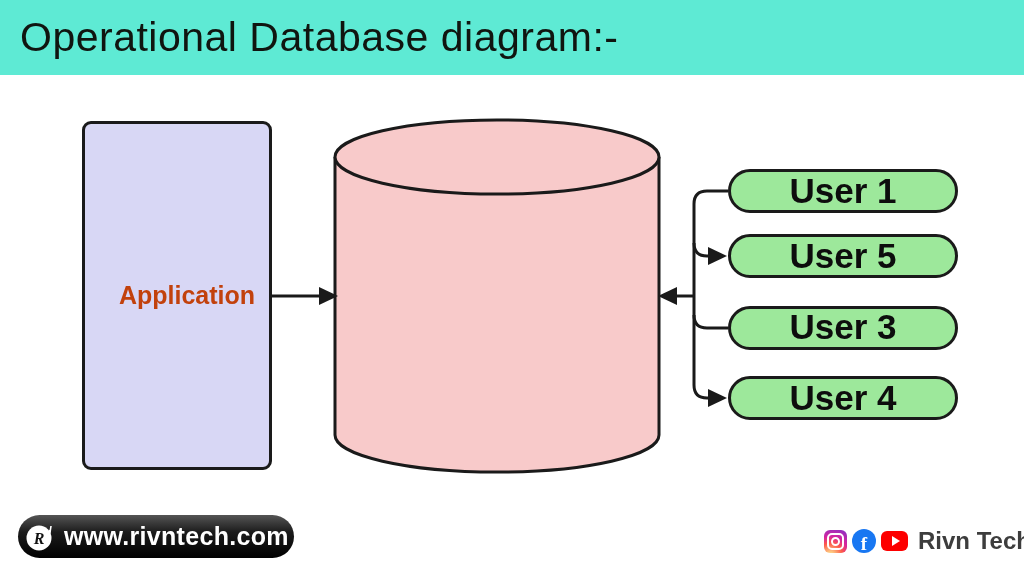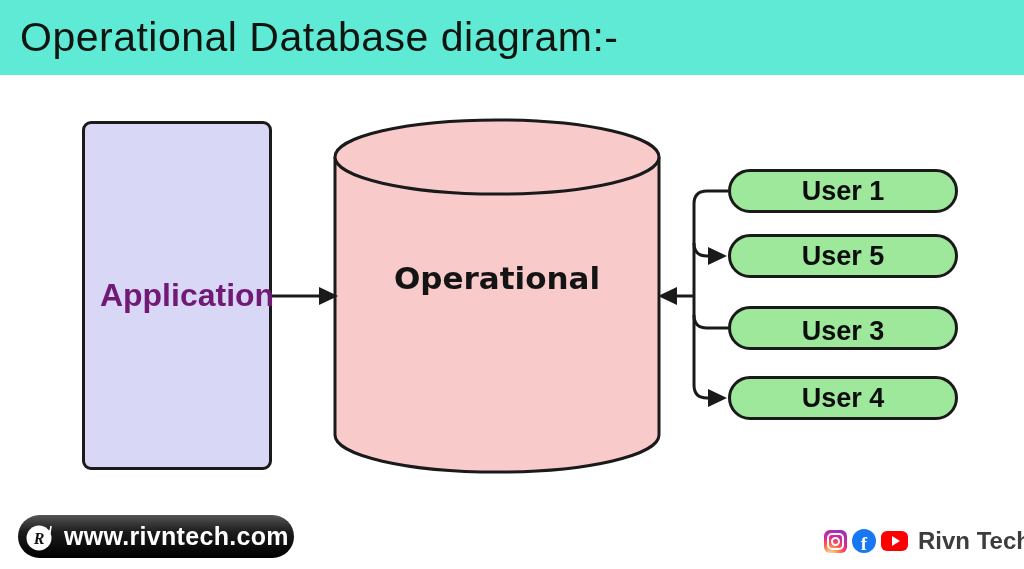--- a/index.html
+++ b/index.html
@@ -16,36 +16,36 @@
     margin-left:20px;font-size:41px;font-weight:400;color:#101510;
     letter-spacing:0.5px;
   }
   
   .diagram-layer{position:absolute;left:0;top:0;width:1024px;height:569px;}
   .app-box{
     position:absolute;left:82px;top:121px;width:184px;height:343px;
     background:#d8d7f5;border:3px solid #1a1a1a;border-radius:9px;
     display:flex;align-items:center;justify-content:center;
   }
-  .app-label{font-size:32px;font-weight:bold;color:#701a75;margin-left:20px;}
+  .app-label{font-size:25px;font-weight:bold;color:#c2410c;margin-left:20px;}
   .db-label{
     position:absolute;left:347px;top:255px;width:300px;height:94px;
     text-align:center;font-family:"DejaVu Sans",sans-serif;
     font-size:31px;line-height:47px;font-weight:bold;color:#141414;
   }
   .user-pill{
     position:absolute;left:728px;width:224px;height:38px;
     background:#9de89b;border:3px solid #1a1a1a;border-radius:22px;
     display:flex;align-items:center;justify-content:center;
   }
   .user-pill.u1{top:169px;}
   .user-pill.u2{top:234px;}
   .user-pill.u3{top:306px;align-items:flex-end;}
   .user-pill.u4{top:376px;}
-  .user-label{font-size:27px;font-weight:bold;color:#0d0d0d;}
+  .user-label{font-size:35px;font-weight:bold;color:#0d0d0d;}
   
   .site-pill{
     position:absolute;left:18px;top:515px;width:276px;height:43px;
     border-radius:22px;
     background:linear-gradient(#555555, #1b1b1b 40%, #000000);
     display:flex;align-items:center;
   }
   .site-logo{margin-left:6px;flex:0 0 auto;}
   .site-url{
     margin-left:6px;font-size:25px;font-weight:bold;color:#ffffff;
@@ -125,21 +125,20 @@
   <g fill="#1a1a1a">
     <polygon points="727,398 708,389 708,407"></polygon>
   </g>
 </svg>
 
 <div class="app-box">
   <span class="app-label">Application</span>
 </div>
 
 <div class="db-label">
-  <div>Operational</div>
 </div>
 
 <div class="user-pill u1">
   <span class="user-label">User 1</span>
 </div>
 <div class="user-pill u2">
   <span class="user-label">User 5</span>
 </div>
 <div class="user-pill u3">
   <span class="user-label">User 3</span>

